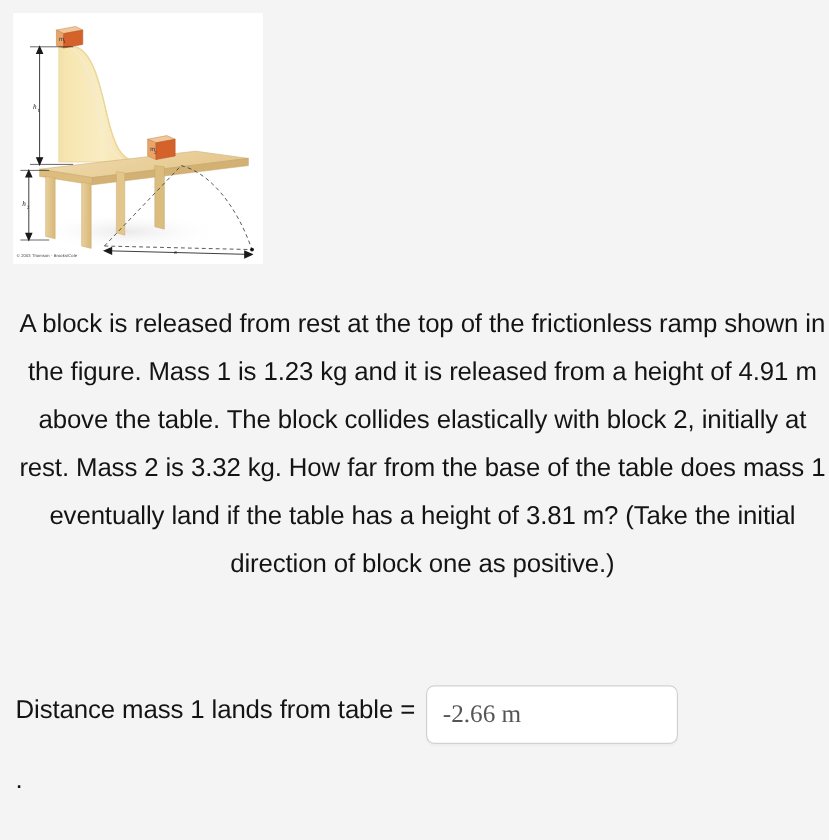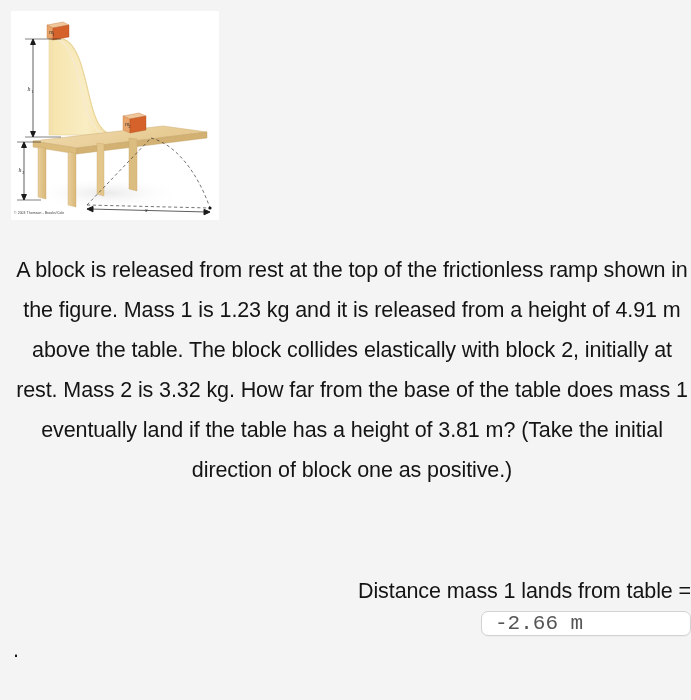--- a/index.html
+++ b/index.html
@@ -56,39 +56,38 @@
   }
 
   
   #answer-row {
     position: absolute;
     left: 13px;
     top: 571px;
     width: 678px;
     height: 50px;
     display: flex;
-    align-items: flex-end;
-    flex-direction: column;
+    align-items: flex-start;
   }
   #answer-label {
     font-size: 21.5px;
     line-height: 40px;
     color: #141414;
     letter-spacing: -0.1px;
     white-space: nowrap;
   }
   #answer-input {
     box-sizing: border-box;
     margin-left: 9px;
     width: 210px;
     height: 49px;
     background: #ffffff;
     border: 1px solid #d2d2d2;
     border-radius: 7px;
-    font-family: Liberation Mono, monospace;
+    font-family: Liberation Serif, serif;
     font-size: 21px;
     color: #555555;
     padding: 0 0 0 13px;
     outline: none;
     box-shadow: 0 1px 1px rgba(0,0,0,0.03);
   }
 
   
   #trailing-period {
     position: absolute;

